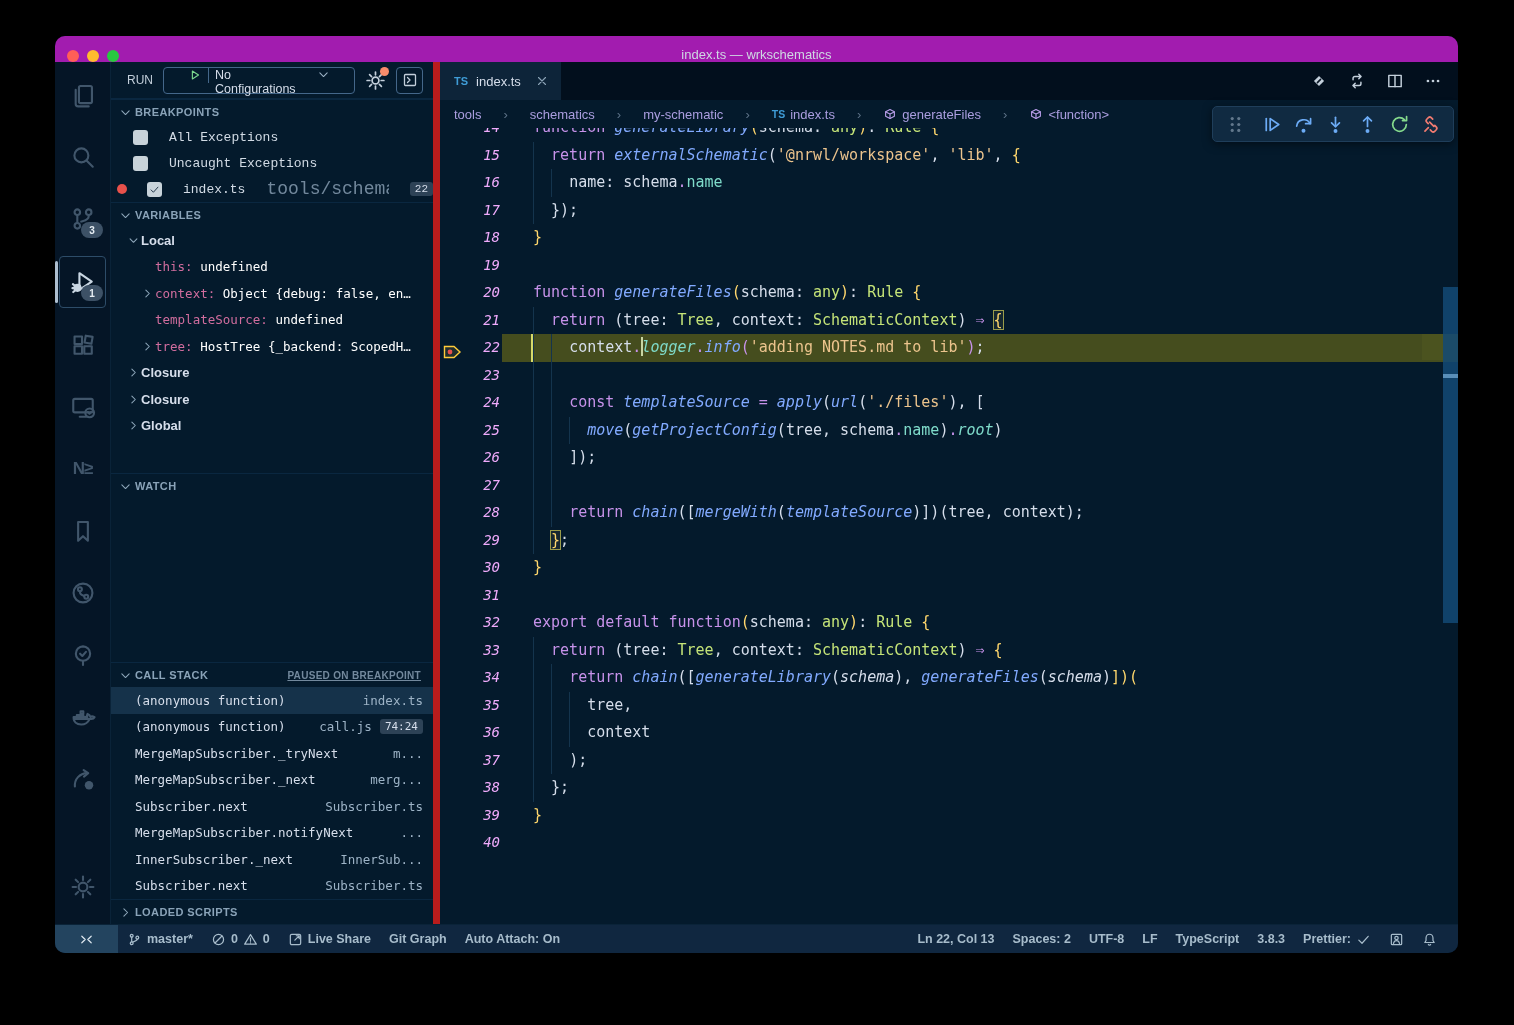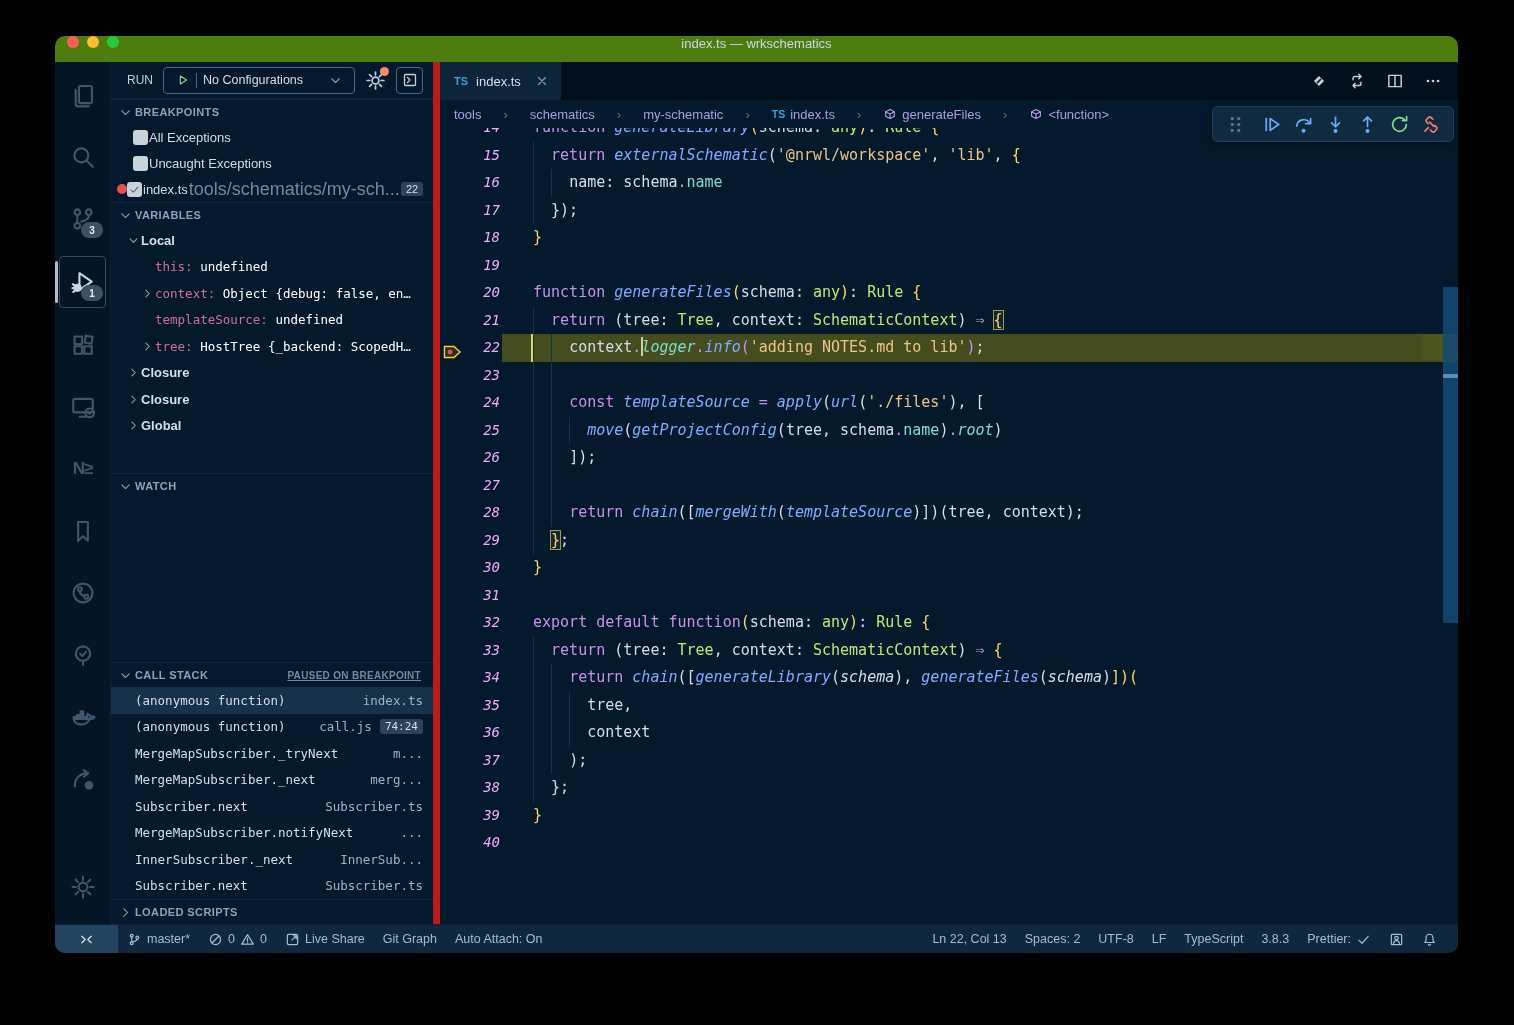--- a/index.html
+++ b/index.html
@@ -1,52 +1,52 @@
 <!DOCTYPE html>
 <html><head>
 <meta charset="utf-8">
 <style>
   html,body{margin:0;padding:0;background:#000;width:1514px;height:1025px;overflow:hidden;
     font-family:"Liberation Sans",sans-serif;-webkit-font-smoothing:antialiased;}
   .window{position:absolute;left:55px;top:36px;width:1403px;height:917px;background:#041a2c;
     border-radius:10px;overflow:hidden;display:flex;flex-direction:column;box-shadow:0 20px 60px rgba(0,0,0,.7);}
   
-  .titlebar{height:26px;background:#4d7c0f;display:flex;align-items:flex-start;position:relative;flex:none;}
+  .titlebar{height:26px;background:#a21caf;display:flex;align-items:flex-end;position:relative;flex:none;}
   .lights{display:flex;gap:8px;margin-left:12px;}
   .light{width:12px;height:12px;border-radius:50%;}
   .titlebar .title{position:absolute;left:0;right:0;text-align:center;color:#cfd8e3;font-size:13px;}
   
   .main{flex:1;display:flex;min-height:0;}
   .activitybar{width:55px;background:#051526;border-right:1px solid #0a2338;display:flex;flex-direction:column;align-items:center;padding-top:8px;flex:none;}
   .ab-item{width:45px;height:50px;display:flex;align-items:center;justify-content:center;color:#41566b;position:relative;margin-bottom:12px;cursor:pointer;}
   .ab-item svg{width:26px;height:26px;}
   .ab-item.active{color:#c9d6e2;border:1px solid #2d4c68;border-radius:4px;}
   .ab-item.active::before{content:'';position:absolute;left:-5px;top:4px;bottom:4px;width:3px;background:#aebfd0;border-radius:2px;}
   .ab-badge{position:absolute;right:2px;bottom:6px;min-width:16px;height:16px;border-radius:9px;background:#3d5166;color:#e6edf3;
     font-size:10px;display:flex;align-items:center;justify-content:center;padding:0 3px;font-weight:bold;}
   .ab-spacer{flex:1;}
   .nx-glyph{font-size:17px;font-weight:bold;letter-spacing:-1px;}
   
   .sidebar{width:322px;background:#041a2c;border-right:7px solid #b91c1c;display:flex;flex-direction:column;min-height:0;}
   .run-bar{height:36px;display:flex;align-items:center;gap:10px;padding:0 10px 0 16px;border-bottom:1px solid #0a2740;flex:none;}
   .run-label{color:#c3cfdb;font-size:12px;}
-  .run-dd{height:25px;border:1px solid #44678a;border-radius:4px;display:flex;align-items:center;gap:6px;padding:0 12px;flex:1;max-width:176px;cursor:pointer;}
+  .run-dd{height:25px;border:1px solid #44678a;border-radius:4px;display:flex;gap:6px;padding:0 24px;flex:1;max-width:176px;cursor:pointer;}
   .run-dd .sep{width:1px;height:15px;background:#44678a;}
   .run-dd .cfg{color:#d6deeb;font-size:12.5px;flex:1;}
   .run-dd svg{flex:none;}
   .gear-wrap{position:relative;color:#c3cfdb;cursor:pointer;display:flex;}
   .gear-dot{position:absolute;right:-3px;top:-3px;width:9px;height:9px;border-radius:50%;background:#f78c6c;}
   .console-btn{width:25px;height:25px;border:1px solid #44678a;border-radius:4px;color:#c3cfdb;display:flex;align-items:center;justify-content:center;cursor:pointer;}
   .section{border-top:1px solid #0a2740;flex:none;}
   .section:first-of-type{border-top:none;}
   .sec-head{height:24px;display:flex;align-items:center;gap:3px;padding:0 8px;cursor:pointer;}
   .sec-head .chev{color:#8fa8bb;display:flex;}
   .sec-title{color:#8aa3b8;font-size:11px;font-weight:bold;letter-spacing:.4px;}
   .sec-status{margin-left:auto;color:#73899d;font-size:10px;font-weight:bold;letter-spacing:.3px;padding-right:4px;text-decoration:underline;}
-  .bp-row{height:26px;display:flex;align-items:center;gap:1px;padding-left:22px;color:#d2dbe5;font-size:13px;cursor:pointer;}
+  .bp-row{height:26px;display:flex;align-items:center;gap:21px;padding-left:22px;color:#d2dbe5;font-size:13px;cursor:pointer;font-family:Liberation Mono, monospace;}
   .bp-dot{width:10px;height:10px;border-radius:50%;background:#e8514b;margin-left:-16px;margin-right:-1px;flex:none;}
   .cbx{width:15px;height:15px;border-radius:3px;background:#c8d3da;flex:none;display:flex;align-items:center;justify-content:center;color:#13293d;}
   .bp-path{color:#72889c;font-size:18px;white-space:nowrap;overflow:hidden;text-align:right;}
   .pill{background:#2d4256;color:#d6deeb;font-size:11px;border-radius:3px;padding:1px 5px;flex:none;}
   .tree-row{height:26.5px;display:flex;align-items:center;color:#d6deeb;cursor:pointer;}
   .tree-row .chev{width:16px;color:#8fa8bb;display:flex;justify-content:center;flex:none;}
   .scope-label{font-size:13px;font-weight:bold;color:#d6deeb;}
   .var-text{font-family:"DejaVu Sans Mono",monospace;font-size:12.5px;white-space:nowrap;overflow:hidden;}
   .var-name{color:#d16d9e;}
   .var-val{color:#ffffff;}
@@ -106,21 +106,21 @@
   .tk-br{color:#ffd76d;}
   .tk-brm{color:#ffd76d;border:1px solid #9a9c4a;background:rgba(255,215,109,.07);margin:-1px;}
   .tk-ws{color:#d6deeb;}
   
   .sb-thumb{position:absolute;right:0;top:159px;width:15px;height:336px;background:#134a75;opacity:.85;}
   .ovr-mark{position:absolute;right:0;top:206px;width:36px;height:26px;background:#4b531f;}
   .ovr-strip{position:absolute;right:0;top:246px;width:15px;height:4px;background:#5a8fb9;}
   
   .statusbar{height:28px;background:#102740;border-top:1px solid #0a2338;display:flex;align-items:center;flex:none;
     color:#a7bccb;font-size:12.5px;}
-  .sb-left,.sb-right{display:flex;align-items:center;height:100%;}
+  .sb-left,.sb-right{display:flex;align-items:center;height:100%;font-weight:bold;}
   .sb-right{margin-left:auto;padding-right:12px;}
   .sb-item{display:flex;align-items:center;gap:5px;padding:0 9px;height:100%;cursor:pointer;white-space:nowrap;}
   .sb-item svg{width:15px;height:15px;}
   .sb-item.boxed{background:#23445f;width:45px;justify-content:center;color:#dce6ee;}
   svg.ic{fill:none;stroke:currentColor;stroke-width:1.3;stroke-linecap:round;stroke-linejoin:round;}
 </style>
 </head>
 <body>
 
 <div class="window">

